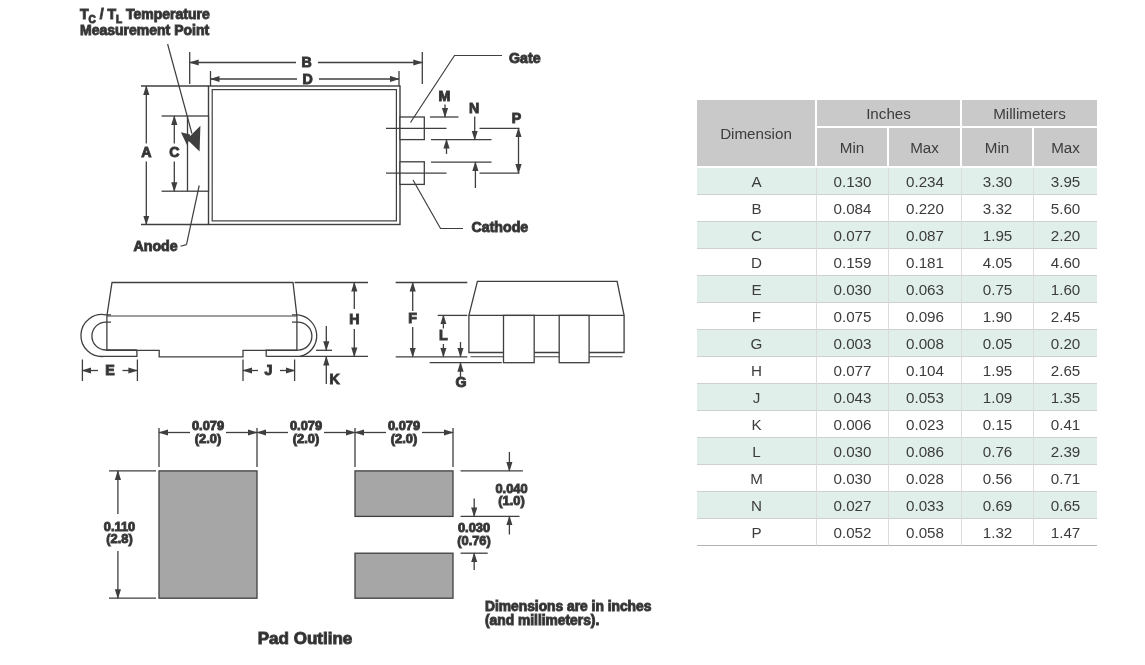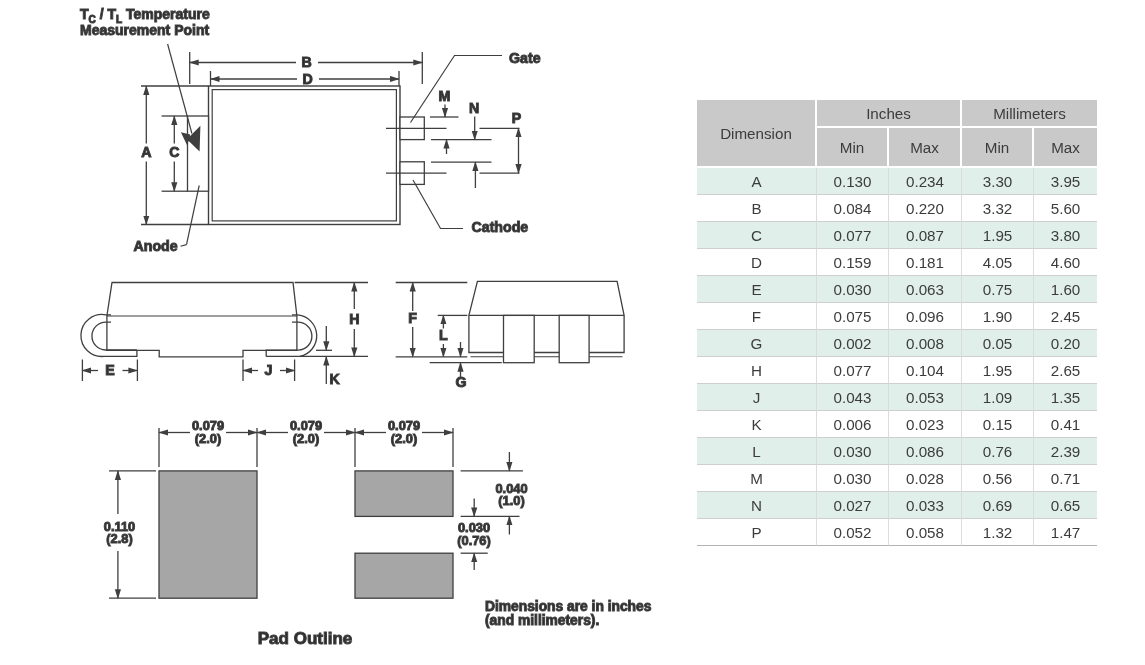--- a/index.html
+++ b/index.html
@@ -337,21 +337,21 @@
           <td>0.084</td>
           <td>0.220</td>
           <td>3.32</td>
           <td>5.60</td>
         </tr>
 <tr class="g">
           <td>C</td>
           <td>0.077</td>
           <td>0.087</td>
           <td>1.95</td>
-          <td>3.80</td>
+          <td>2.20</td>
         </tr>
 <tr class="w">
           <td>D</td>
           <td>0.159</td>
           <td>0.181</td>
           <td>4.05</td>
           <td>4.60</td>
         </tr>
 <tr class="g">
           <td>E</td>
@@ -362,21 +362,21 @@
         </tr>
 <tr class="w">
           <td>F</td>
           <td>0.075</td>
           <td>0.096</td>
           <td>1.90</td>
           <td>2.45</td>
         </tr>
 <tr class="g">
           <td>G</td>
-          <td>0.002</td>
+          <td>0.003</td>
           <td>0.008</td>
           <td>0.05</td>
           <td>0.20</td>
         </tr>
 <tr class="w">
           <td>H</td>
           <td>0.077</td>
           <td>0.104</td>
           <td>1.95</td>
           <td>2.65</td>

